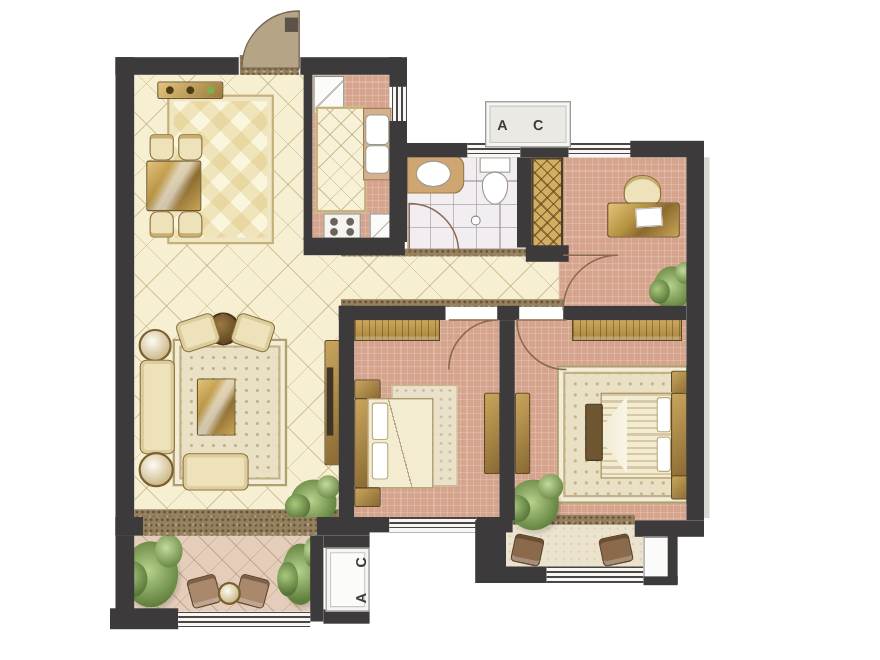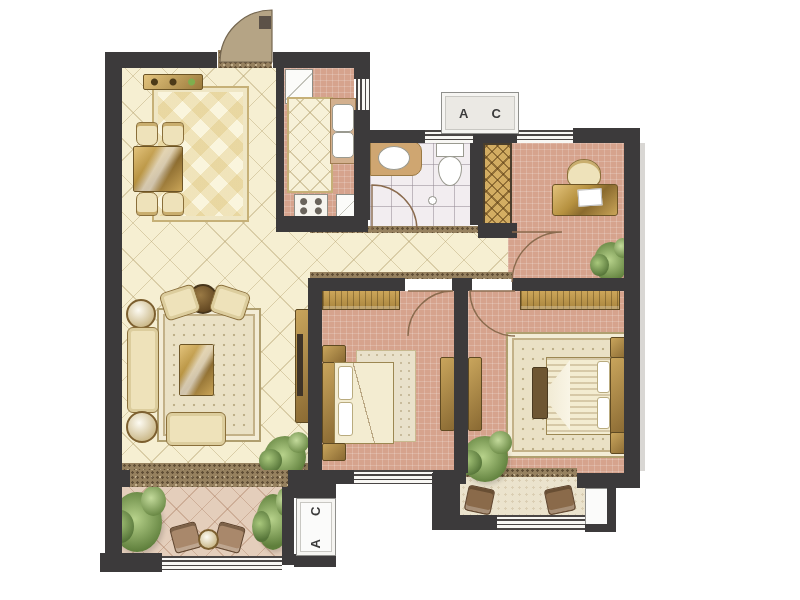--- a/index.html
+++ b/index.html
@@ -75,21 +75,21 @@
   .plant{border-radius:50%;background:radial-gradient(circle at 45% 45%,#b7d28b,#5f7f3c 75%);
     box-shadow:2px 3px 4px rgba(0,0,0,.15);}
   .plant::before,.plant::after{content:"";position:absolute;border-radius:50%;}
   .plant::before{width:55%;height:55%;left:-12%;top:30%;background:radial-gradient(circle at 40% 40%,#a9c87c,#567539 75%);}
   .plant::after{width:50%;height:50%;right:-8%;top:-10%;background:radial-gradient(circle at 40% 40%,#c3da9b,#6b8a46 75%);}
   .chair-out{background:#a9886b;border:1.5px solid #5f4630;border-radius:4px;
     box-shadow:inset 0 -4px 0 rgba(255,255,255,.25),inset 0 3px 0 rgba(40,25,10,.35);}
   .chair-out.dk{background:#8a6a4a;}
   .ac-box{background:#ebe9e4;border:1.2px solid #8f8f8c;
     box-shadow:inset 0 0 0 3px #f6f5f2,inset 0 0 0 4px #c9c8c3;
-    display:flex;align-items:center;justify-content:center;
+    display:flex;align-items:center;justify-content:flex-start;
     color:var(--c-ac_label_text,#3a3a3a);font-size:13px;font-weight:600;}
   .ac-box .gap{letter-spacing:10px;text-indent:10px;white-space:pre;}
   .ac-box.vert{background:#fbfbfa;}
   .ac-box.vert .gap{transform:rotate(-90deg);}
   .ac-plate{background:#fbfbfa;border:1.5px solid #8f8f8c;}
   svg.overlay{position:absolute;left:0;top:0;pointer-events:none;}
 </style>
 </head>
 <body>
 

